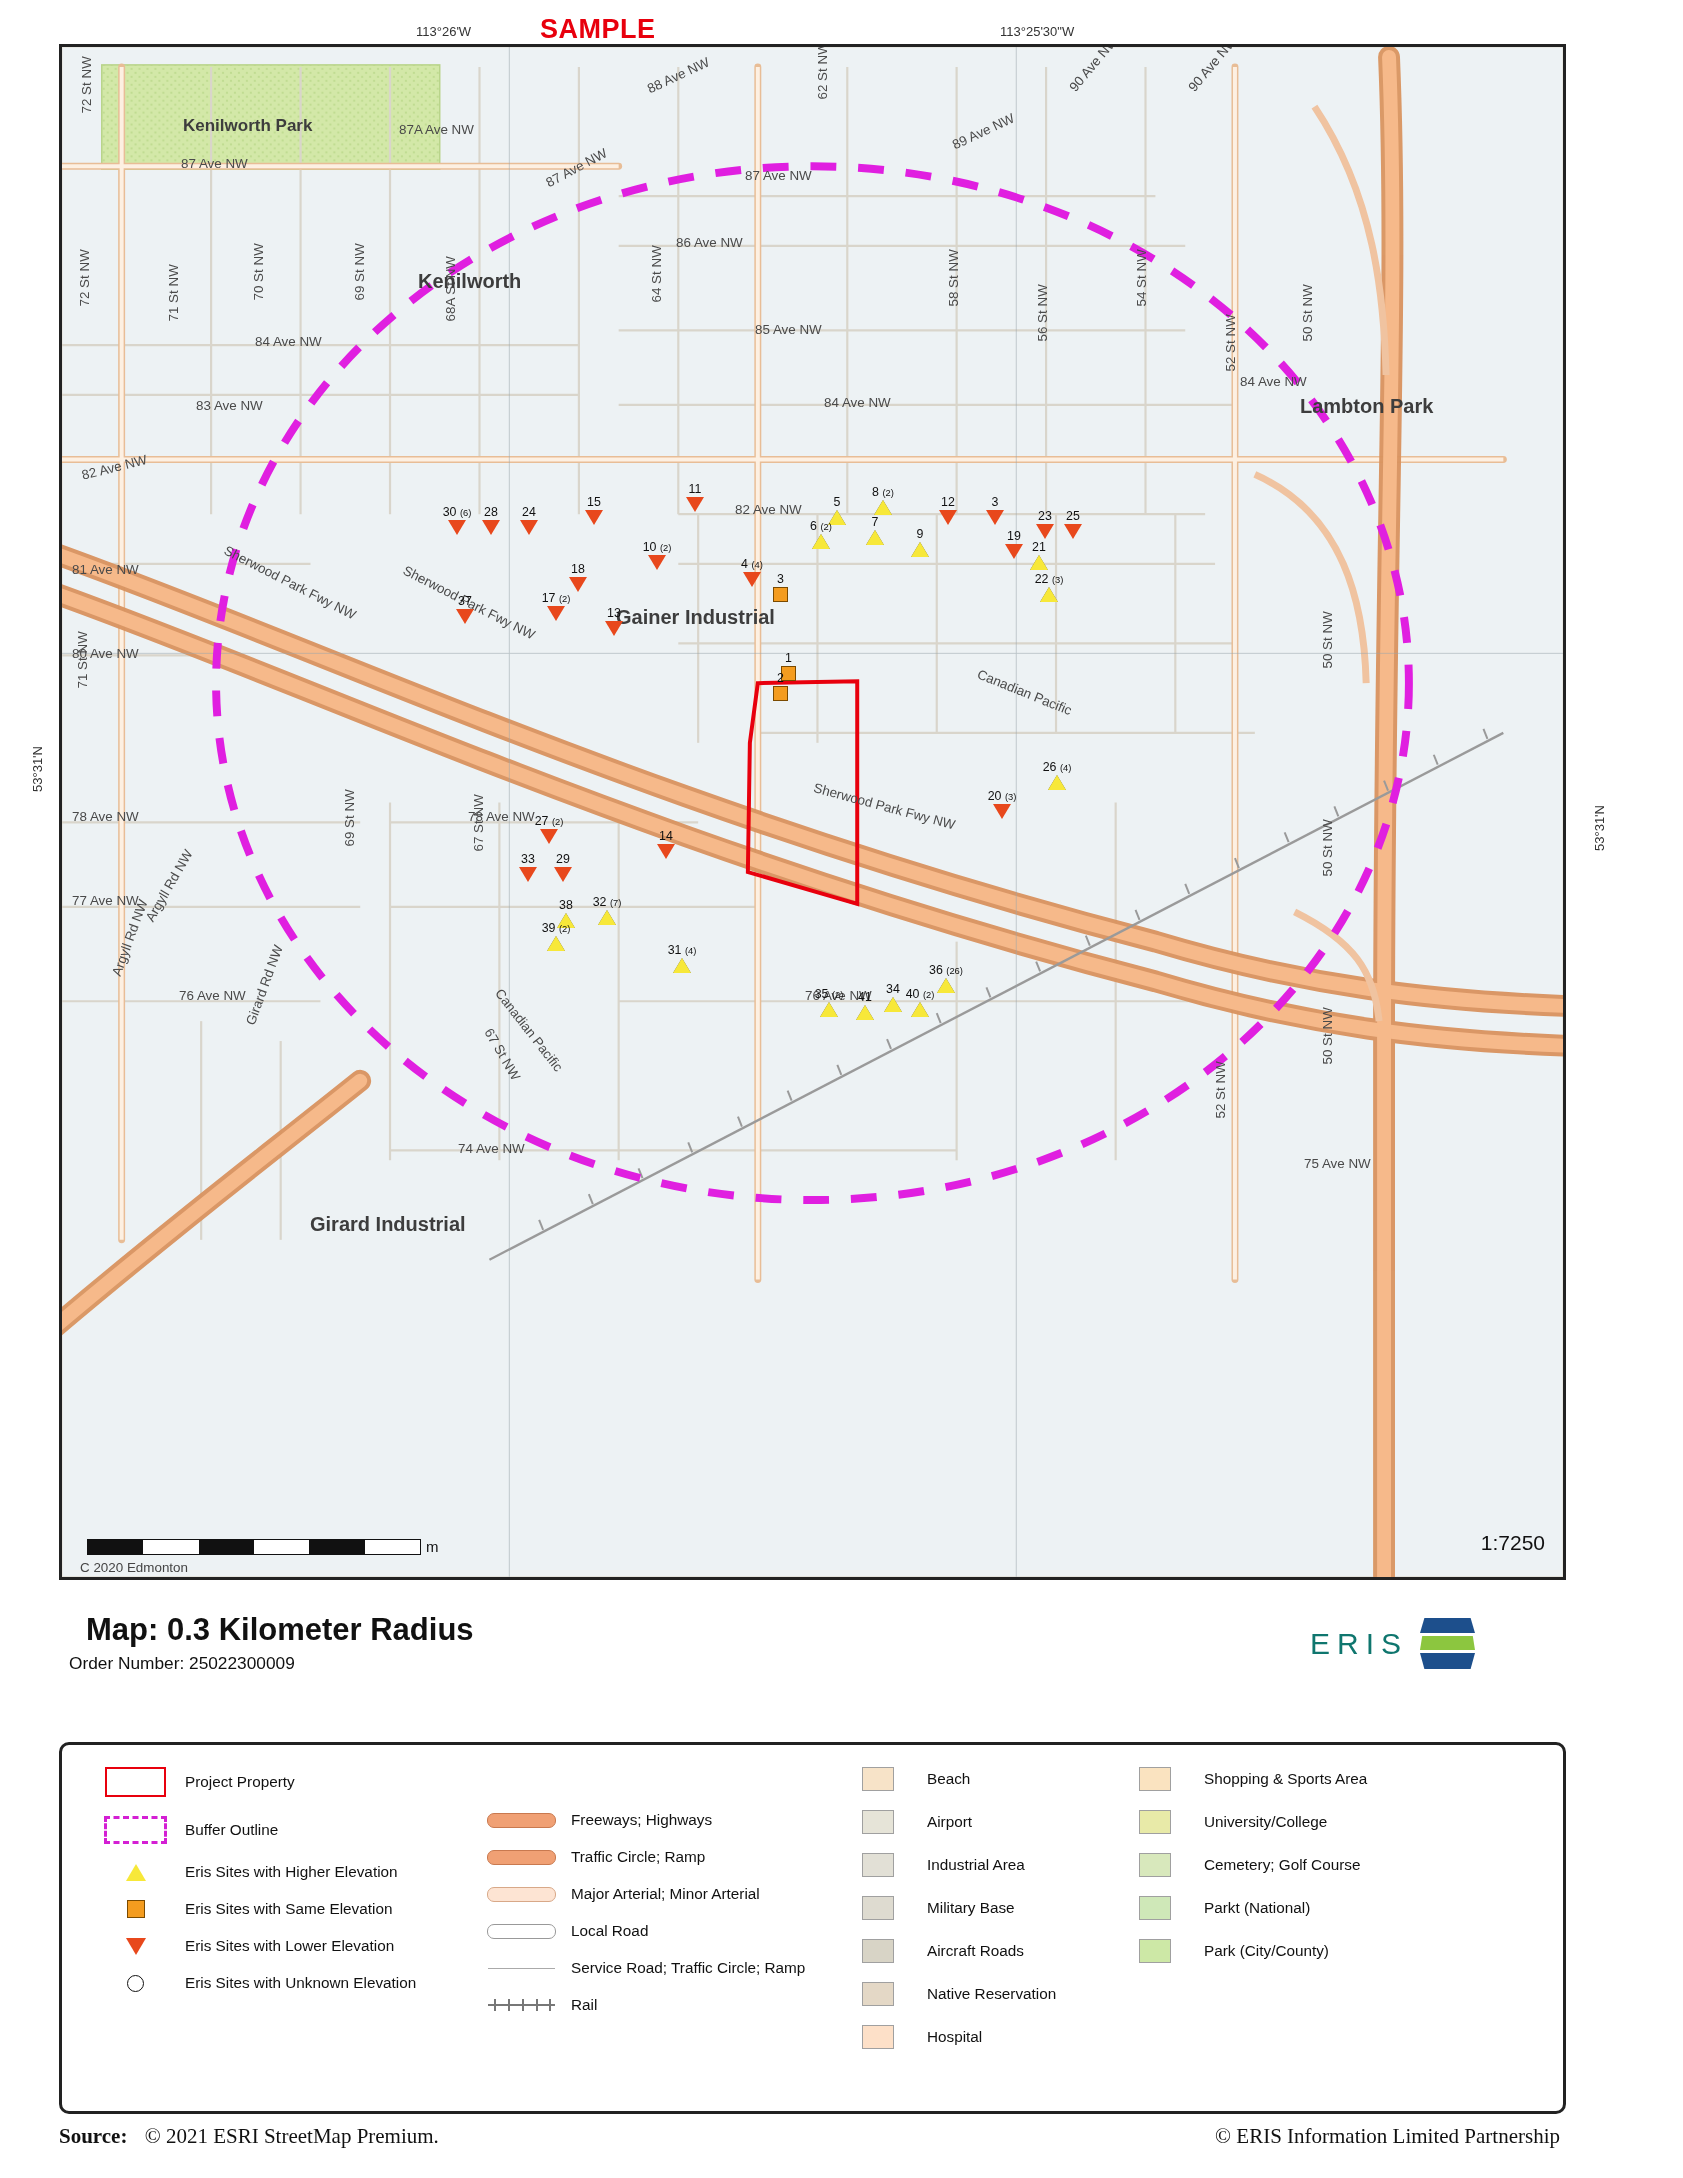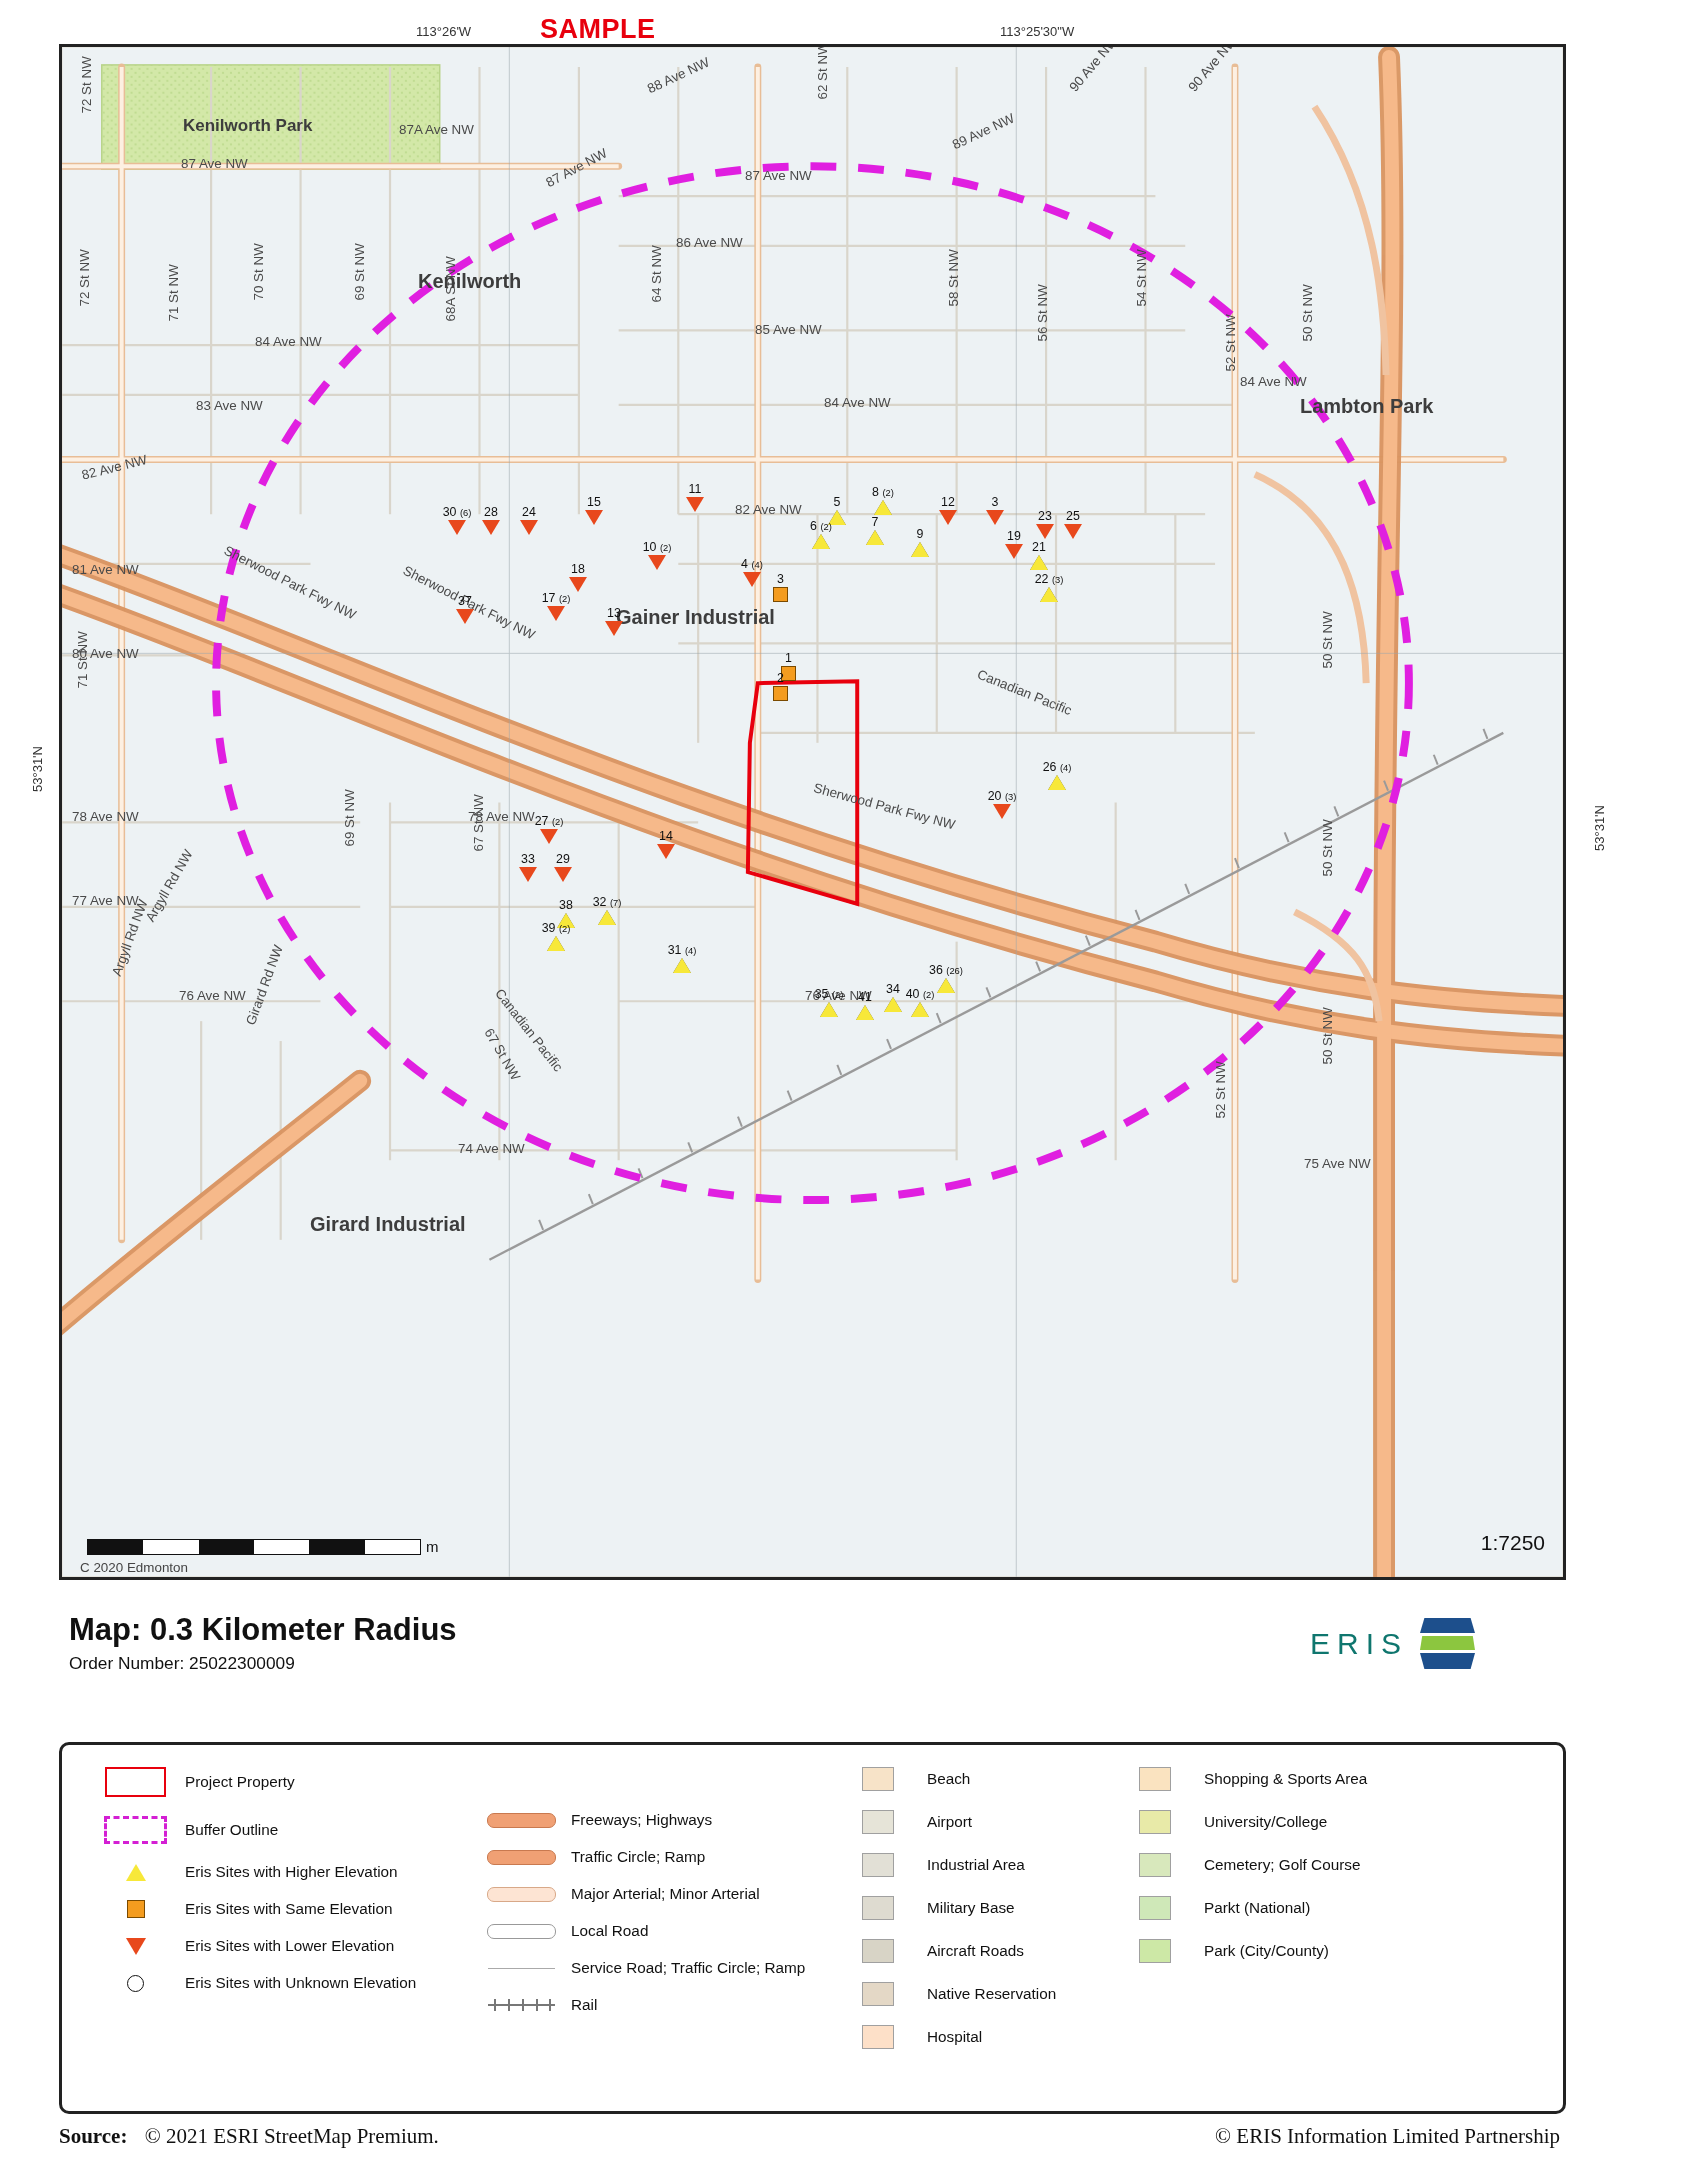--- a/index.html
+++ b/index.html
@@ -31,21 +31,21 @@
   .sb-dark{background:#111;}
   .sb-light{background:#fff;}
   .scale-ticks{position:absolute;left:10px;bottom:2px;width:376px;font-size:14px;color:#111;}
   .scale-ticks span{position:absolute;}
   .scale-unit{position:absolute;left:364px;bottom:22px;font-size:15px;color:#111;}
   .scale-ratio{position:absolute;right:18px;bottom:22px;font-size:21px;color:#111;font-family:"Liberation Sans",sans-serif;}
   .copyright-map{position:absolute;left:18px;bottom:2px;font-size:13.4px;color:#444;}
 
   
   .title-block{position:absolute;left:69px;top:1612px;width:1406px;}
-  .map-title{font-size:31px;font-weight:bold;color:#111;margin:0 0 4px 0;font-family:"Liberation Sans",sans-serif;}
+  .map-title{font-size:31px;font-weight:bold;color:#111;margin:0 0 4px 17px;font-family:"Liberation Sans",sans-serif;}
   .map-sub{font-size:17.3px;color:#111;line-height:1.35;}
   .eris-logo{position:absolute;right:0;top:6px;display:flex;align-items:center;gap:12px;}
   .eris-text{font-size:30px;font-weight:normal;color:#0f766e;letter-spacing:7px;}
   .eris-mark{width:55px;height:51px;position:relative;}
   .eris-mark i{position:absolute;left:0;width:55px;display:block;}
   .eris-b1{top:0;height:15px;background:#1d4f8c;clip-path:polygon(8% 0,92% 0,100% 100%,0 100%);}
   .eris-b2{top:18px;height:14px;background:#8cc63f;clip-path:polygon(4% 0,96% 0,100% 100%,0 100%);}
   .eris-b3{top:35px;height:16px;background:#1d4f8c;clip-path:polygon(0 0,100% 0,92% 100%,8% 100%);}
 
   

